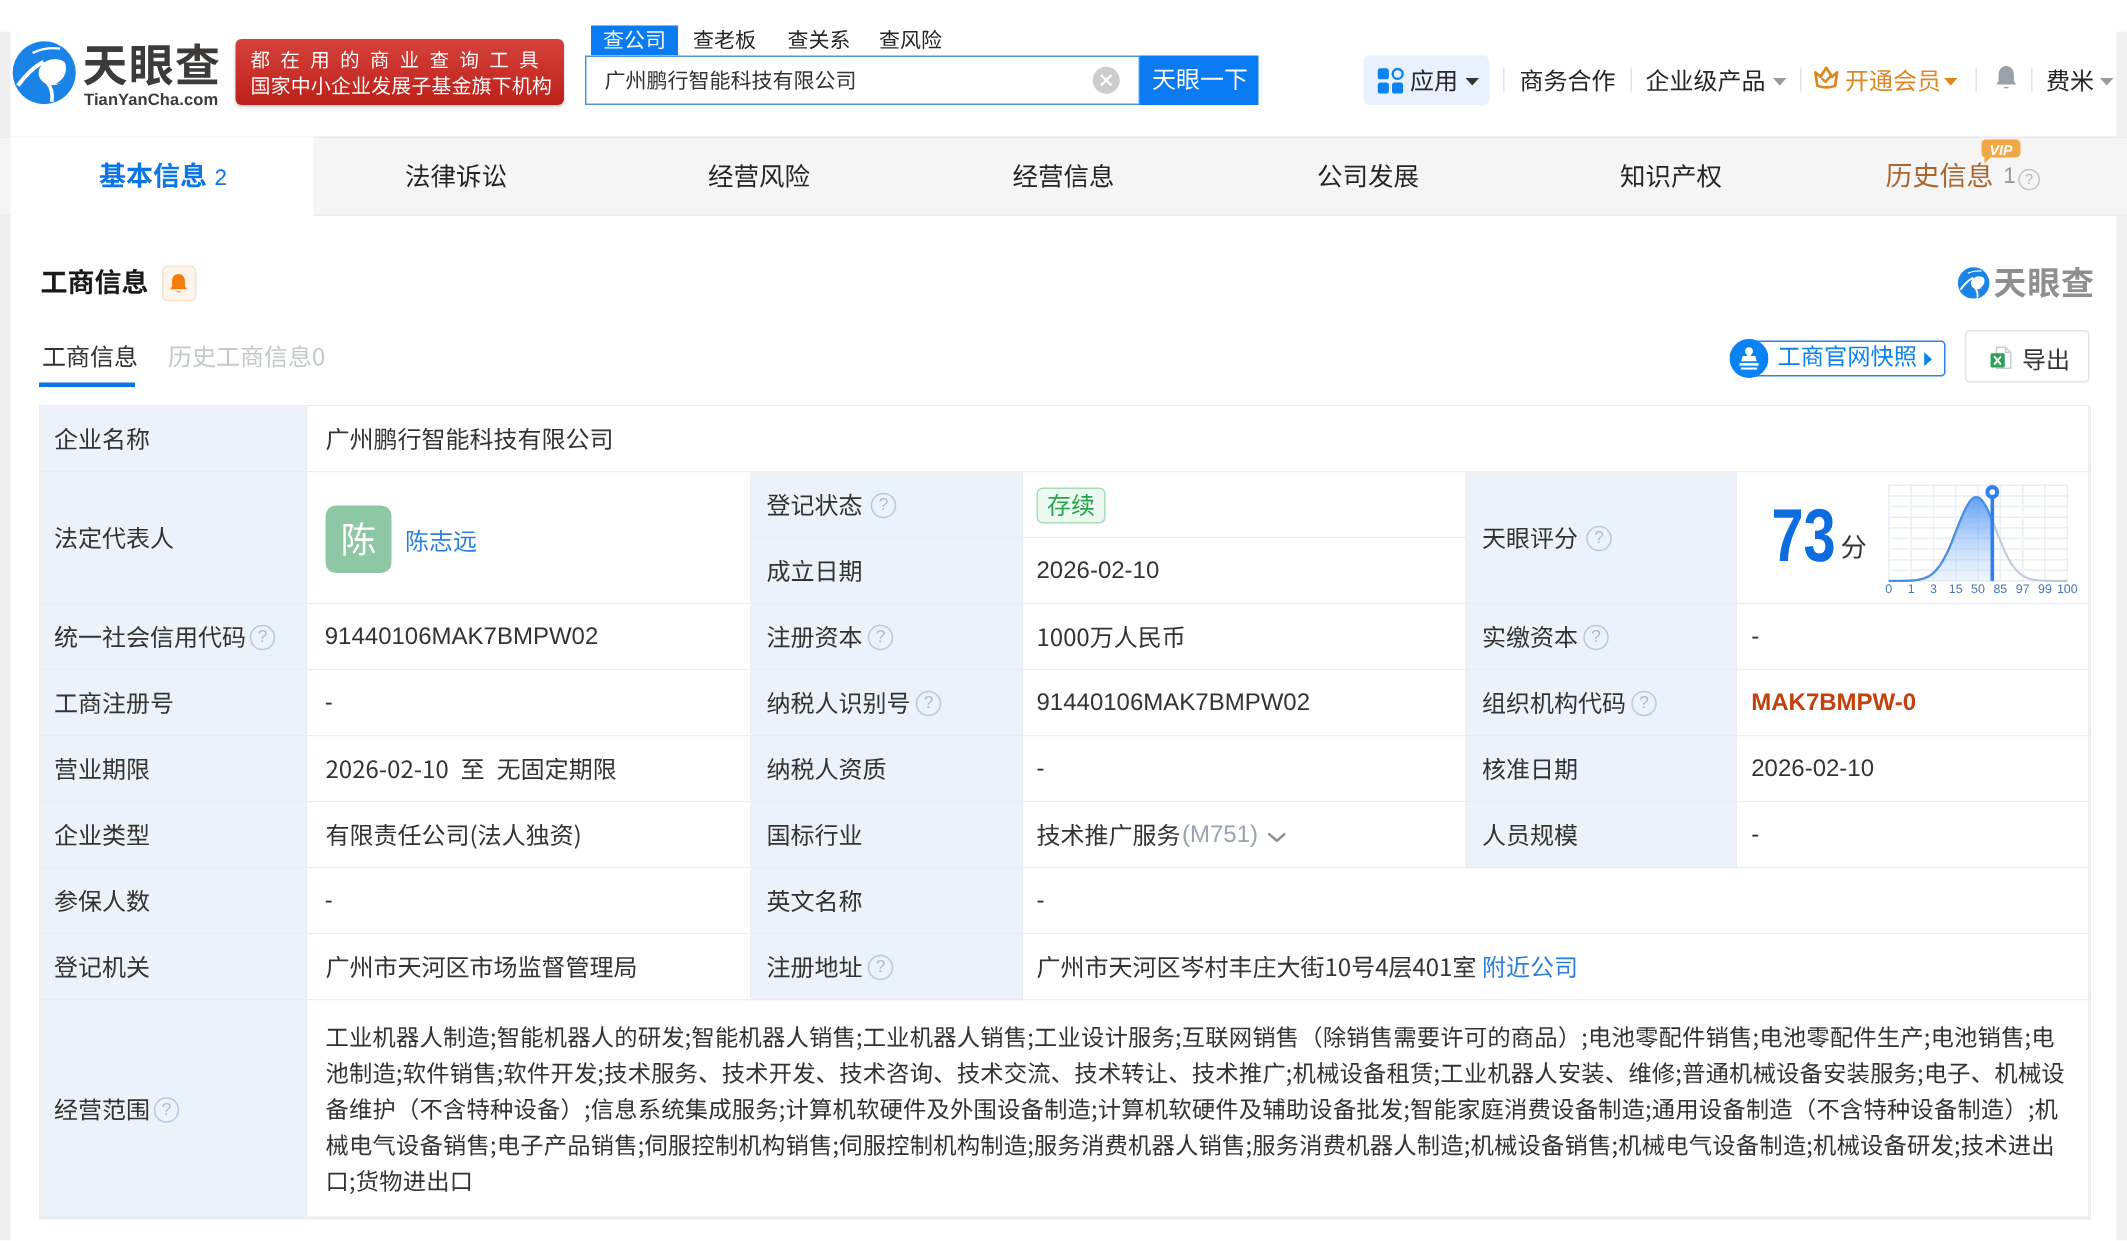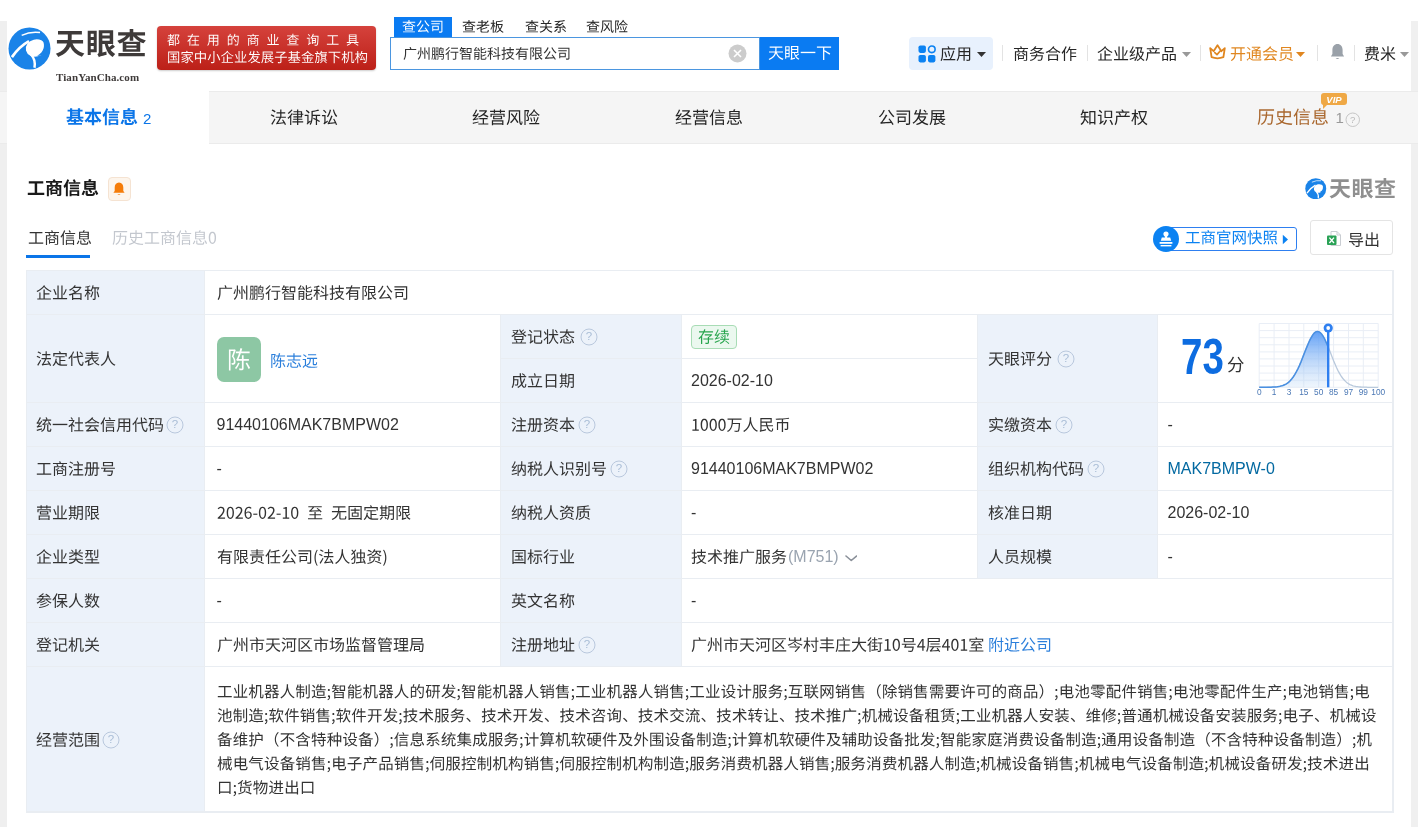--- a/index.html
+++ b/index.html
@@ -259,21 +259,21 @@
 <path d="M23.3 27.8 C 26.7 31.5, 28.1 36.5, 27.1 41.8" fill="none" stroke="#fff" stroke-width="2.5"></path>
 <path d="M14 8.6 Q 23 4.2, 32.8 5.6" fill="none" stroke="#fff" stroke-width="1.5"></path>
   </svg>
 <svg class="ab" style="left:55.0px;top:24.6px" width="95" height="39">
     <g fill="#3e3a39" transform="translate(0 29.4)">
       <use href="#b5929" transform="translate(0.0 0) scale(0.12000 -0.12000)"></use>
       <use href="#b773c" transform="translate(30.8 0) scale(0.12000 -0.12000)"></use>
       <use href="#b67e5" transform="translate(61.6 0) scale(0.12000 -0.12000)"></use>
     </g>
   </svg>
-<div class="ab" style="left:56.0px;top:71px;font-family:Liberation Serif, serif;font-size:11px;font-weight:700;color:#3e3a39;line-height:normal;white-space:pre;letter-spacing:0.08px;">TianYanCha.com</div>
+<div class="ab" style="left:56.0px;top:61px;font-family:Liberation Sans, sans-serif;font-size:11px;font-weight:700;color:#3e3a39;line-height:normal;white-space:pre;letter-spacing:0.08px;">TianYanCha.com</div>
 <div class="ab" style="left:157px;top:26px;width:219px;height:44px;background:linear-gradient(180deg,#d5423c,#bc2018);border-radius:4px;box-shadow:0 1px 2px rgba(0,0,0,.2)"></div>
 <svg class="ab" style="left:167.0px;top:32.3px" width="202" height="17">
     <g fill="#fff" transform="translate(0 12.7)">
       <use href="#r90fd" transform="translate(0.0 0) scale(0.05200 -0.05200)"></use>
       <use href="#r5728" transform="translate(19.9 0) scale(0.05200 -0.05200)"></use>
       <use href="#r7528" transform="translate(39.8 0) scale(0.05200 -0.05200)"></use>
       <use href="#r7684" transform="translate(59.7 0) scale(0.05200 -0.05200)"></use>
       <use href="#r5546" transform="translate(79.6 0) scale(0.05200 -0.05200)"></use>
       <use href="#r4e1a" transform="translate(99.5 0) scale(0.05200 -0.05200)"></use>
       <use href="#r67e5" transform="translate(119.4 0) scale(0.05200 -0.05200)"></use>
@@ -850,21 +850,21 @@
       <use href="#r673a" transform="translate(32.0 0) scale(0.06400 -0.06400)"></use>
       <use href="#r6784" transform="translate(48.0 0) scale(0.06400 -0.06400)"></use>
       <use href="#r4ee3" transform="translate(64.0 0) scale(0.06400 -0.06400)"></use>
       <use href="#r7801" transform="translate(80.0 0) scale(0.06400 -0.06400)"></use>
     </g>
   </svg>
 <svg class="ab" style="left:1086.5px;top:460.2px" width="18" height="18">
     <circle cx="9.00" cy="9.00" r="8.00" fill="none" stroke="#b9c8dd" stroke-width="1"></circle>
     <text x="9.00" y="12.20" text-anchor="middle" font-family="Liberation Sans" font-size="11.5" fill="#a9bdd6">?</text>
   </svg>
-<div class="ab" style="left:1167.5px;top:459.5px;font-family:'Liberation Sans',sans-serif;font-size:16px;font-weight:400;color:#0369a1;line-height:normal;white-space:pre;">MAK7BMPW-0</div>
+<div class="ab" style="left:1167.5px;top:459.5px;font-family:'Liberation Sans',sans-serif;font-size:16px;font-weight:700;color:#c2410c;line-height:normal;white-space:pre;">MAK7BMPW-0</div>
 <svg class="ab" style="left:35.5px;top:503.0px" width="66" height="21">
     <g fill="#333333" transform="translate(0 15.7)">
       <use href="#r8425" transform="translate(0.0 0) scale(0.06400 -0.06400)"></use>
       <use href="#r4e1a" transform="translate(16.0 0) scale(0.06400 -0.06400)"></use>
       <use href="#r671f" transform="translate(32.0 0) scale(0.06400 -0.06400)"></use>
       <use href="#r9650" transform="translate(48.0 0) scale(0.06400 -0.06400)"></use>
     </g>
   </svg>
 <svg class="ab" style="left:216.5px;top:503.0px" width="197" height="21">
     <g fill="#333333" transform="translate(0 15.7)">

